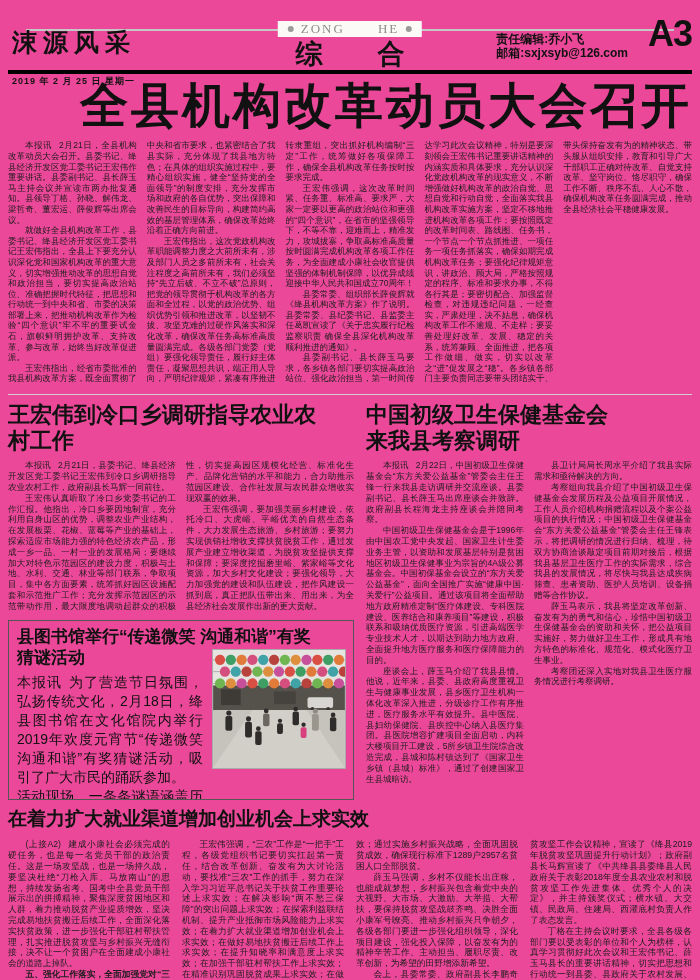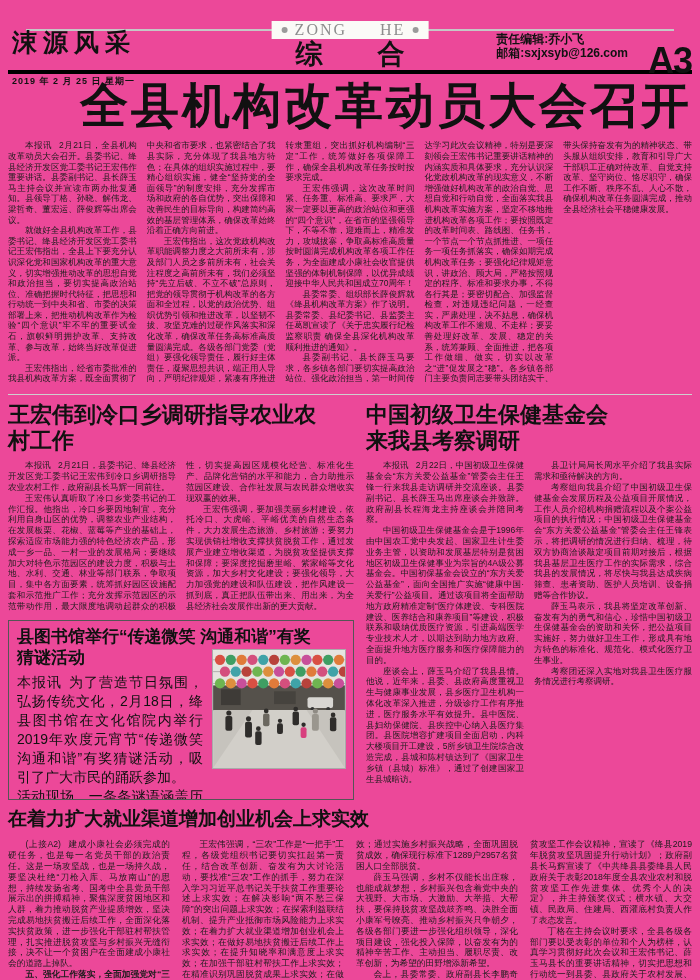--- a/index.html
+++ b/index.html
@@ -7,32 +7,32 @@
   body{font-family:"Liberation Sans","DejaVu Sans",sans-serif}
   .page{width:700px;height:980px;margin:0 auto;background:#ec4899;color:#111;
         padding:12px 8px;overflow:hidden;position:relative}
 
   
   .header{position:relative;height:58px}
   .gray-line{position:absolute;top:17px;left:18px;right:18px;border-top:2px solid #c6c6c6}
   .pinyin{position:absolute;top:9px;left:50%;transform:translateX(-50%);
           background:#fbfaf7;padding:0 10px;display:flex;align-items:center;gap:7px;
           color:#8d8d8d;font-family:"Liberation Serif","DejaVu Serif",serif;
-          font-size:16px;letter-spacing:2px;white-space:nowrap}
+          font-size:13px;letter-spacing:2px;white-space:nowrap}
   .pin-right{margin-left:26px}
   .dot{width:6px;height:6px;border-radius:50%;background:#9a9a9a;display:inline-block}
   .masthead{position:absolute;left:4px;top:14px}
   .masthead-title{font-family:"Liberation Serif","DejaVu Serif",serif;font-weight:700;
                   font-size:25px;letter-spacing:6px;white-space:nowrap}
   .masthead-date{font-size:9px;font-weight:700;letter-spacing:1px;margin-top:16px}
   .section-name{position:absolute;top:24px;left:50%;transform:translateX(-50%);
                 font-size:27px;font-weight:700;letter-spacing:14px;white-space:nowrap;
                 padding-left:14px}
   .editor-block{position:absolute;right:64px;top:20px;font-size:12px;font-weight:700;line-height:14px}
-  .pageno{position:absolute;right:0;top:28px;font-size:36px;font-weight:900;letter-spacing:-1px}
+  .pageno{position:absolute;right:0;top:1px;font-size:36px;font-weight:900;letter-spacing:-1px}
   .black-rule{height:4px;background:#000}
 
   
   .main-title{text-align:right;font-size:48px;font-weight:900;letter-spacing:3px;
               margin:7px 0 9px;line-height:1.05;white-space:nowrap}
   .art-title{font-size:22px;font-weight:900;line-height:1.16;white-space:pre-line;margin:2px 0 7px}
   .box-title{font-size:17px;font-weight:900;line-height:1.22;white-space:pre-line;margin-bottom:4px}
   .bottom-title{font-size:19px;font-weight:900;margin:6px 0 7px}
 
   

